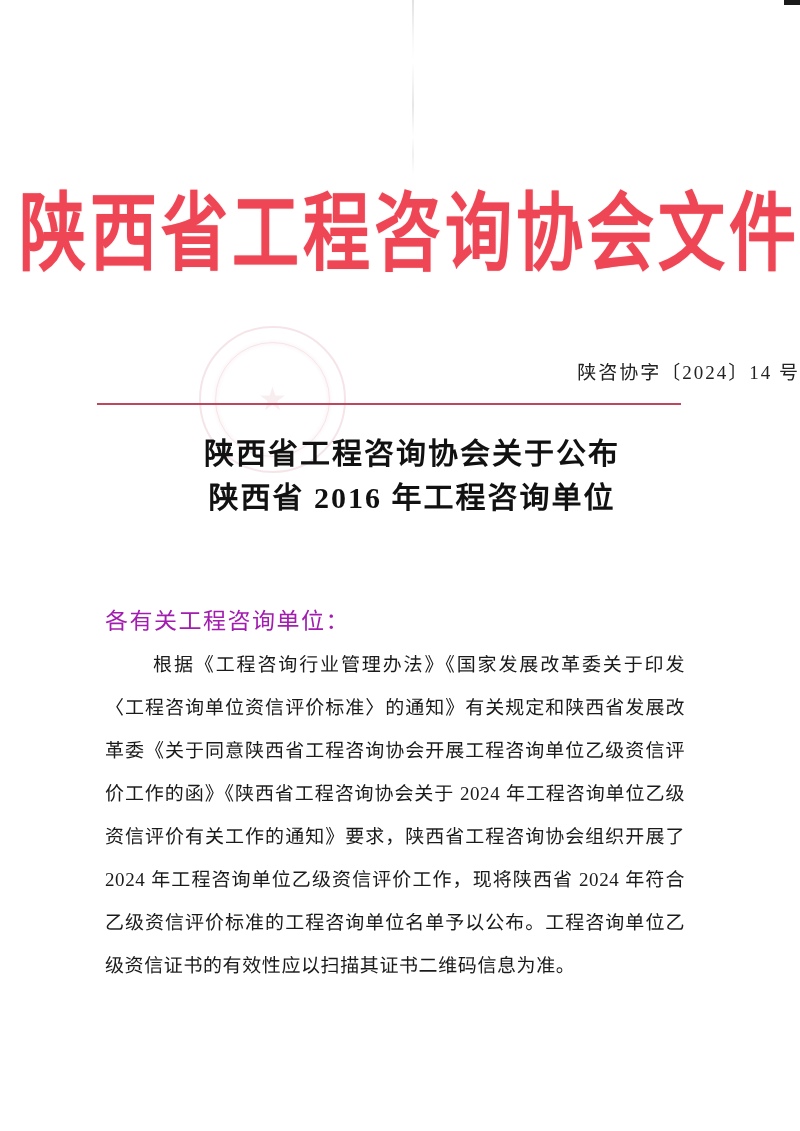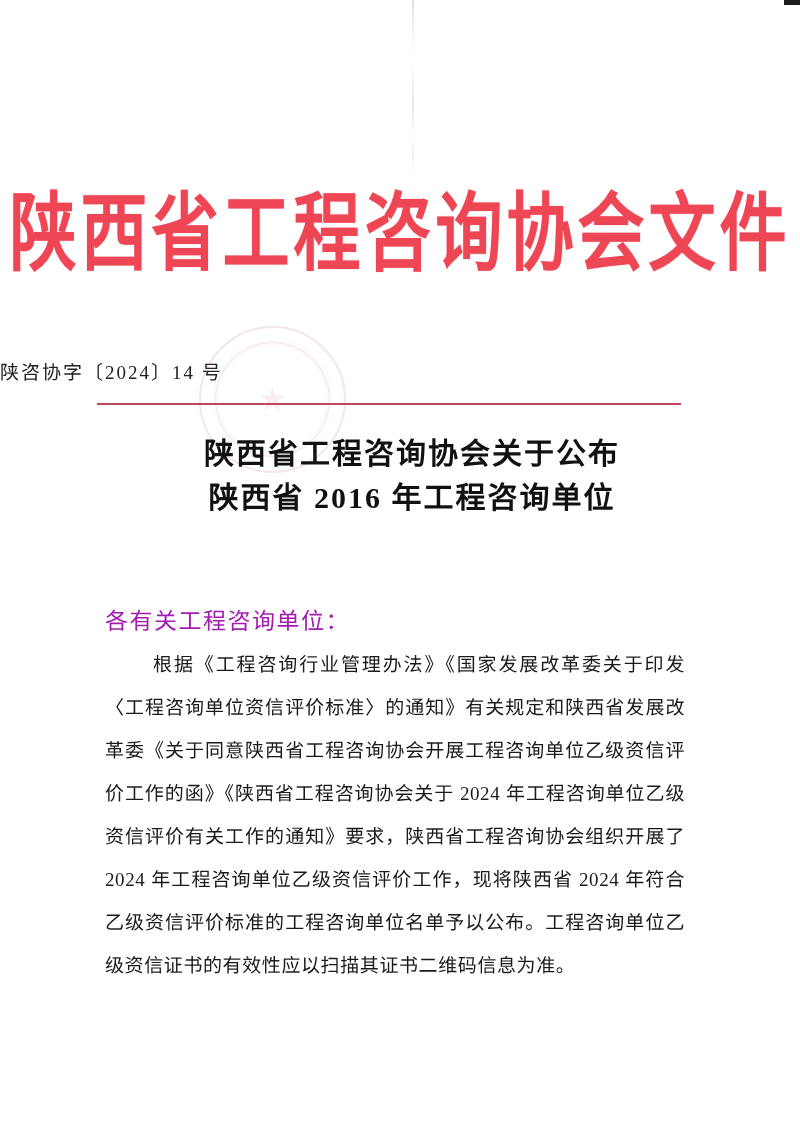--- a/index.html
+++ b/index.html
@@ -48,21 +48,21 @@
     height: 5px;
     background: #1b1b1b;
   }
 
   
   .letterhead {
     position: absolute;
     left: 0;
     top: 191px;
     width: 800px;
-    text-align: center;
+    text-align: right;
   }
 
   .letterhead-text {
     display: inline-block;
     font-family: "Liberation Serif", "DejaVu Serif", serif;
     font-size: 67px;
     line-height: 1;
     font-weight: 700;
     color: #ee4655;
     letter-spacing: 4px;
@@ -71,21 +71,21 @@
     white-space: nowrap;
     text-shadow: 0 0 1px rgba(238,70,85,0.5);
   }
 
   
   .doc-number {
     position: absolute;
     left: 0;
     top: 357px;
     width: 800px;
-    text-align: left;
+    text-align: right;
     font-size: 19px;
     letter-spacing: 2px;
     color: #222;
     font-family: "Liberation Serif", "DejaVu Serif", serif;
   }
 
   
   .red-rule {
     position: absolute;
     left: 97px;

